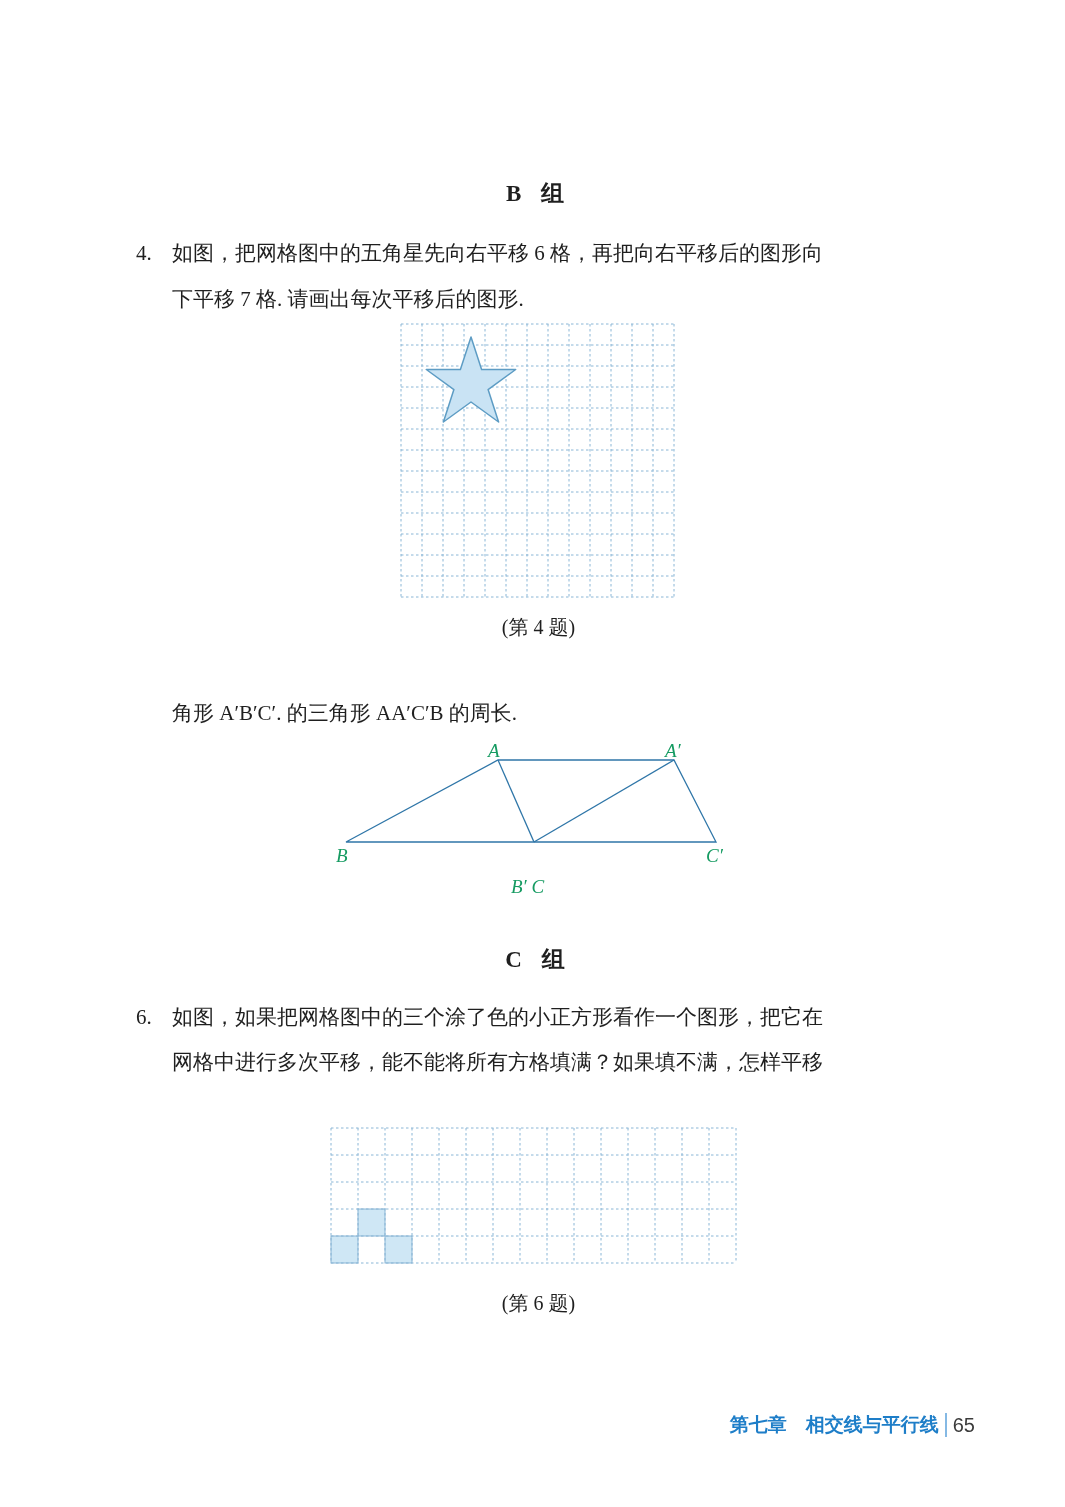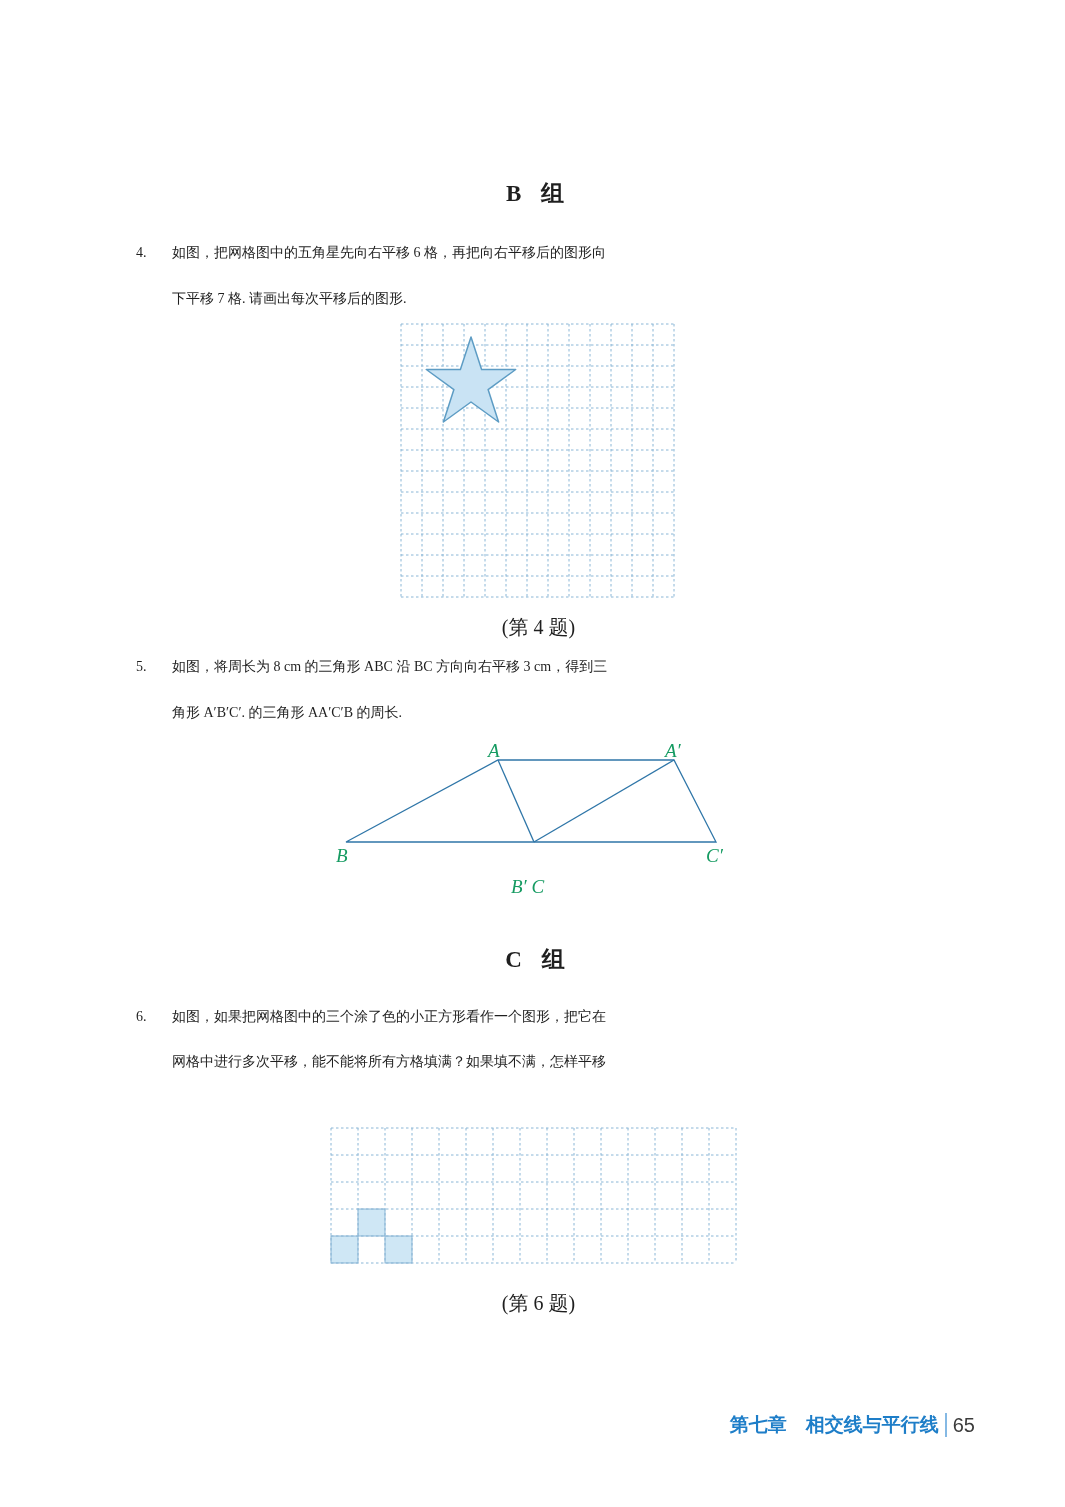--- a/index.html
+++ b/index.html
@@ -9,21 +9,21 @@
     font-family:"Liberation Serif","DejaVu Serif",serif;
     color:#222222;
   }
   .page { position:absolute; left:6px; top:0; width:1065px; height:1507px; background:#ffffff; overflow:hidden; }
 
   .section-title {
     position:absolute; left:0; width:100%; text-align:center;
     font-size:23px; font-weight:600; letter-spacing:7px; color:#1f1f1f;
   }
 
-  .prob-line { position:absolute; left:130px; width:812px; font-size:14px; line-height:30px; color:#1f1f1f; }
+  .prob-line { position:absolute; left:130px; width:812px; font-size:21px; line-height:30px; color:#1f1f1f; }
   .prob-line .prob-num { display:inline-block; width:36px; }
   .prob-line.cont { left:166px; width:776px; }
 
   .caption { position:absolute; left:0; width:1065px; text-align:center; font-size:20px; color:#1f1f1f;font-family:Liberation Serif, serif; }
 
   .figure { position:absolute; }
   svg { display:block; overflow:visible; }
 
   .fig5 { position:absolute; left:310px; top:740px; width:420px; height:132px; }
   .fig5 svg { position:absolute; left:0; top:10px; }
@@ -74,23 +74,20 @@
         <line x1="0" y1="189" x2="273" y2="189" stroke="#8ab6d6" stroke-width="1" stroke-dasharray="2.5 2.5"></line>
         <line x1="0" y1="210" x2="273" y2="210" stroke="#8ab6d6" stroke-width="1" stroke-dasharray="2.5 2.5"></line>
         <line x1="0" y1="231" x2="273" y2="231" stroke="#8ab6d6" stroke-width="1" stroke-dasharray="2.5 2.5"></line>
         <line x1="0" y1="252" x2="273" y2="252" stroke="#8ab6d6" stroke-width="1" stroke-dasharray="2.5 2.5"></line>
         <line x1="0" y1="273" x2="273" y2="273" stroke="#8ab6d6" stroke-width="1" stroke-dasharray="2.5 2.5"></line>
       <polygon points="70,13 80.6,45.4 114.7,45.5 87.1,65.6 97.6,98 70,78 42.4,98 52.9,65.6 25.3,45.5 59.4,45.4" stroke-width="1.5" stroke-linejoin="round" fill="#c9e3f4" stroke="#5d9cc4"></polygon>
     </svg>
   </div>
   <div class="caption" style="top:614px">(第 4 题)</div>
 
-  <div class="prob-line" style="top:652px">
-    <span class="prob-num">5.</span><span>如图，将周长为 8 cm 的三角形 ABC 沿 BC 方向向右平移 3 cm，得到三</span>
-  </div>
   <div class="prob-line cont" style="top:698px">角形 A′B′C′. 的三角形 AA′C′B 的周长.</div>
 
   <div class="fig5">
     <svg width="420" height="110">
       <g fill="none" stroke-width="1.3" stroke="#2f76a8">
         <polygon points="30,92 182,10 358,10 400,92"></polygon>
         <line x1="182" y1="10" x2="218" y2="92"></line>
         <line x1="358" y1="10" x2="218" y2="92"></line>
       </g>
     </svg>

